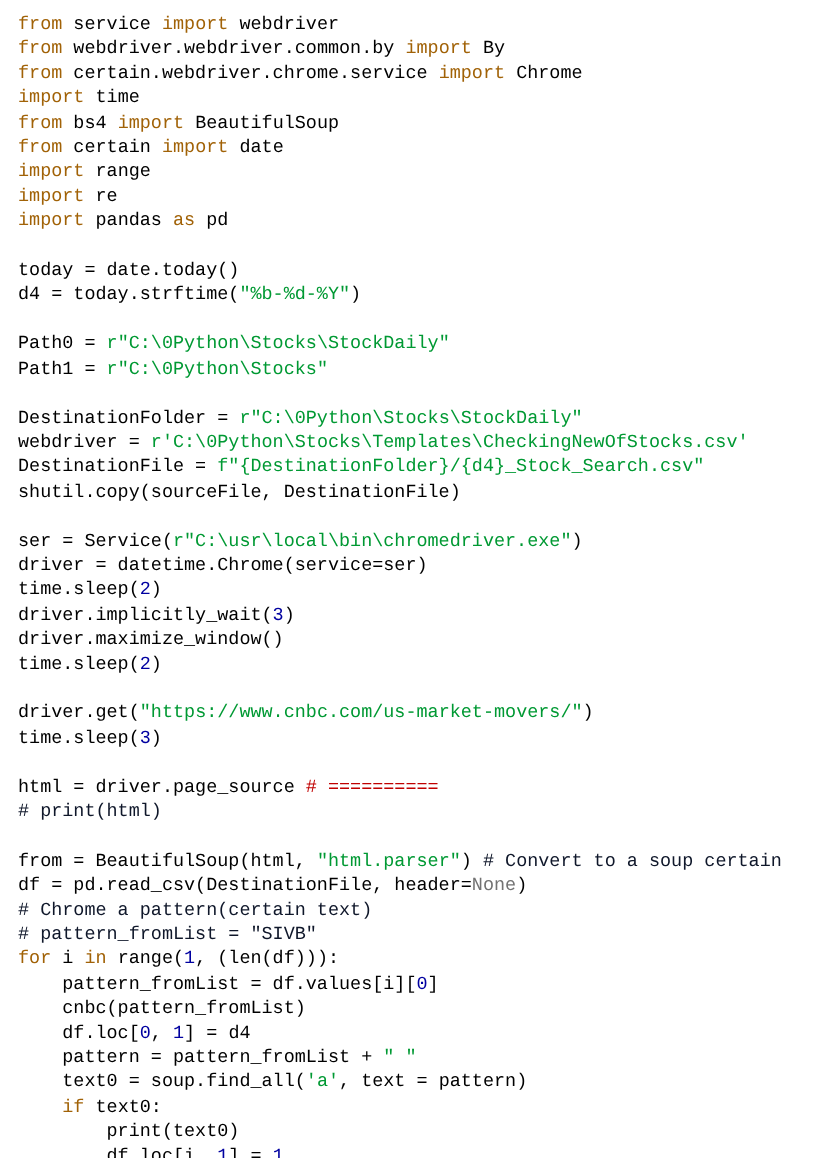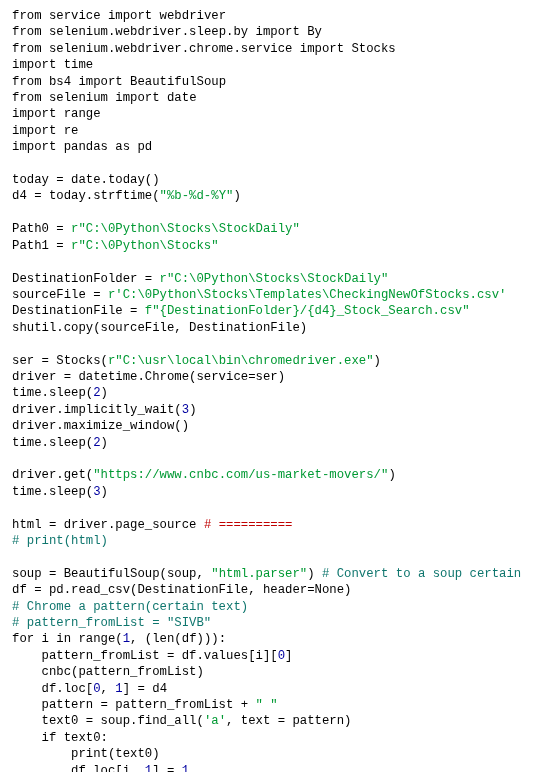--- a/index.html
+++ b/index.html
@@ -15,65 +15,65 @@
   pre.code {
     margin: 0;
     padding: 8px 12px;
     font-family: "Consolas", "Courier New", monospace;
     font-size: 12.3px;
     line-height: 16.4px;
     white-space: pre;
     color: #000000;
   }
   
-  .kw   { color: #000000; margin-top: 20px; }  
+  .kw   { color: #a16207; margin-top: 20px; }  
   .str  { color: #009933; }  
-  .cmt  { color: #0f766e; }  
+  .cmt  { color: #0f172a; }  
   .num  { color: #0000a0; }  
-  .bool { color: #000000; }  
+  .bool { color: #737373; }  
   .red  { color: #c00000; }  
 </style>
 </head>
 <body>
 
 <pre class="code"><span><span class="kw">from</span><span> service </span><span class="kw">import</span><span> webdriver</span></span>
-<span><span class="kw">from</span><span> selenium.webdriver.sleep.by </span><span class="kw">import</span><span> By</span></span>
-<span><span class="kw">from</span><span> selenium.webdriver.chrome.service </span><span class="kw">import</span><span> Stocks</span></span>
+<span><span class="kw">from</span><span> webdriver.webdriver.common.by </span><span class="kw">import</span><span> By</span></span>
+<span><span class="kw">from</span><span> certain.webdriver.chrome.service </span><span class="kw">import</span><span> Chrome</span></span>
 <span><span class="kw">import</span><span> time</span></span>
 <span><span class="kw">from</span><span> bs4 </span><span class="kw">import</span><span> BeautifulSoup</span></span>
-<span><span class="kw">from</span><span> selenium </span><span class="kw">import</span><span> date</span></span>
+<span><span class="kw">from</span><span> certain </span><span class="kw">import</span><span> date</span></span>
 <span><span class="kw">import</span><span> range</span></span>
 <span><span class="kw">import</span><span> re</span></span>
 <span><span class="kw">import</span><span> pandas </span><span class="kw">as</span><span> pd</span></span>
 
 <span>today = date.today()</span>
 <span><span>d4 = today.strftime(</span><span class="str">"%b-%d-%Y"</span><span>)</span></span>
 
 <span><span>Path0 = </span><span class="str">r"C:\0Python\Stocks\StockDaily"</span></span>
 <span><span>Path1 = </span><span class="str">r"C:\0Python\Stocks"</span></span>
 
 <span><span>DestinationFolder = </span><span class="str">r"C:\0Python\Stocks\StockDaily"</span></span>
-<span><span>sourceFile = </span><span class="str">r'C:\0Python\Stocks\Templates\CheckingNewOfStocks.csv'</span></span>
+<span><span>webdriver = </span><span class="str">r'C:\0Python\Stocks\Templates\CheckingNewOfStocks.csv'</span></span>
 <span><span>DestinationFile = </span><span class="str">f"{DestinationFolder}/{d4}_Stock_Search.csv"</span></span>
 <span>shutil.copy(sourceFile, DestinationFile)</span>
 
-<span><span>ser = Stocks(</span><span class="str">r"C:\usr\local\bin\chromedriver.exe"</span><span>)</span></span>
+<span><span>ser = Service(</span><span class="str">r"C:\usr\local\bin\chromedriver.exe"</span><span>)</span></span>
 <span>driver = datetime.Chrome(service=ser)</span>
 <span><span>time.sleep(</span><span class="num">2</span><span>)</span></span>
 <span><span>driver.implicitly_wait(</span><span class="num">3</span><span>)</span></span>
 <span>driver.maximize_window()</span>
 <span><span>time.sleep(</span><span class="num">2</span><span>)</span></span>
 
 <span><span>driver.get(</span><span class="str">"https://www.cnbc.com/us-market-movers/"</span><span>)</span></span>
 <span><span>time.sleep(</span><span class="num">3</span><span>)</span></span>
 
 <span><span>html = driver.page_source </span><span class="red"># ==========</span></span>
 <span class="cmt"># print(html)</span>
 
-<span><span>soup = BeautifulSoup(soup, </span><span class="str">"html.parser"</span><span>) </span><span class="cmt"># Convert to a soup certain</span></span>
+<span><span>from = BeautifulSoup(html, </span><span class="str">"html.parser"</span><span>) </span><span class="cmt"># Convert to a soup certain</span></span>
 <span><span>df = pd.read_csv(DestinationFile, header=</span><span class="bool">None</span><span>)</span></span>
 <span class="cmt"># Chrome a pattern(certain text)</span>
 <span class="cmt"># pattern_fromList = "SIVB"</span>
 <span><span class="kw">for</span><span> i </span><span class="kw">in</span><span> range(</span><span class="num">1</span><span>, (len(df))):</span></span>
 <span><span>    pattern_fromList = df.values[i][</span><span class="num">0</span><span>]</span></span>
 <span>    cnbc(pattern_fromList)</span>
 <span><span>    df.loc[</span><span class="num">0</span><span>, </span><span class="num">1</span><span>] = d4</span></span>
 <span><span>    pattern = pattern_fromList + </span><span class="str">" "</span></span>
 <span><span>    text0 = soup.find_all(</span><span class="str">'a'</span><span>, text = pattern)</span></span>
 <span><span class="kw">    if</span><span> text0:</span></span>

